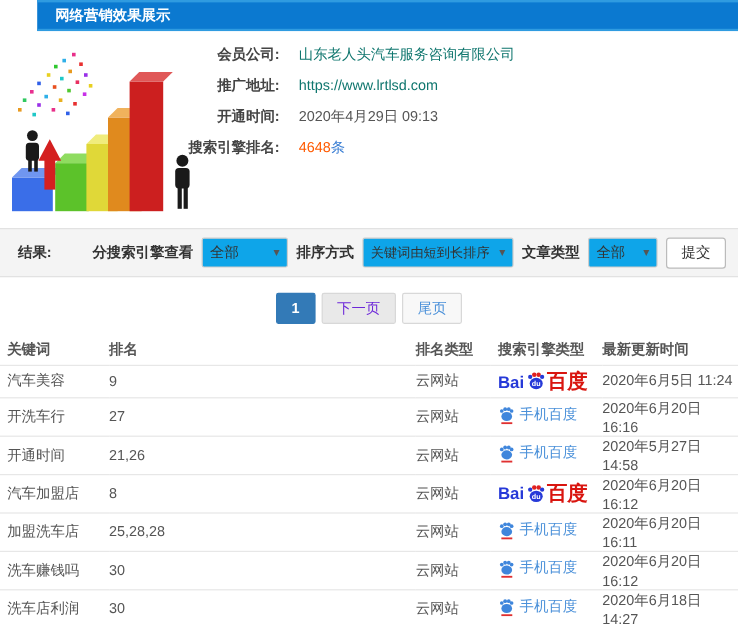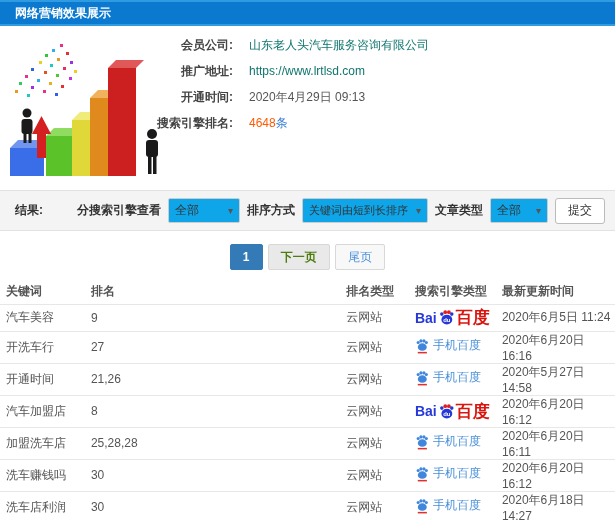--- a/index.html
+++ b/index.html
@@ -1,21 +1,21 @@
 <!DOCTYPE html>
 <html><head>
 <meta charset="utf-8">
 <style>
   * { margin:0; padding:0; box-sizing:border-box; }
   html,body { width:615px; height:520px; overflow:hidden; background:#fff;
     font-family:"Liberation Sans","DejaVu Sans",sans-serif; font-size:12px; color:#333; }
 
   
   .topbar { height:26px; background:#0b79d0; border-top:2px solid #2f9be0; border-bottom:2px solid #2f9be0;
-    display:flex; align-items:center; padding-left:15px; }
+    display:flex; align-items:center; padding-left:15px;margin-left:31px; }
   .topbar-title { color:#fff; font-weight:bold; font-size:12px; }
 
   
   .info-section { position:relative; height:164px; background:#fff;text-decoration:underline; }
   .illus { position:absolute; left:2px; top:2px; width:168px; height:160px; }
   .info-panel { position:absolute; left:0; top:6px; right:0; }
   .info-row { display:flex; align-items:center; height:26px; }
   .info-label { width:233px; text-align:right; font-weight:bold; color:#444; }
   .info-value { margin-left:16px; }
   .v-link { color:#0f766e; cursor:pointer; }
@@ -35,21 +35,21 @@
   .select::after { content:"▾"; color:#555; font-size:10px; margin-left:6px; }
   .sel-engine { width:72px; } .sel-sort { width:126px; font-size:11px; } .sel-article { width:58px; }
   .submit-btn { height:26px; padding:0 12px; border:1px solid #bbb; border-radius:3px; background:#fff;
     color:#333; font-size:12px; cursor:pointer; font-family:Liberation Serif, serif; }
 
   
   .pager { margin-top:13px; text-align:center; }
   .pager span { display:inline-block; height:26px; line-height:24px; padding:0 12px;
     border:1px solid #d8d8d8; border-radius:2px; margin:0 1px; cursor:pointer; vertical-align:top; }
   .pg-current { background:#337ab7; border-color:#337ab7 !important; color:#fff; font-weight:bold; }
-  .pg-next { background:#e9e9e9; color:#4d7c0f;font-weight:bold; }
+  .pg-next { background:#e9e9e9; color:#6d28d9; }
   .pg-last { background:#f8f8f8; color:#4a90d9; }
 
   
   table { width:615px; border-collapse:collapse; table-layout:fixed; margin-top:10px; }
   th { text-align:left; font-weight:bold; color:#555; height:24px; padding:0; }
   td { height:27px; border-top:1px solid #e7e7e7; padding:0; }
   tr.data-row td { color:#555; }
   .c1 { width:90px; padding-left:6px; } .c2 { width:253px; } .c3 { width:62px; }
   .c4 { width:92px; padding-left:6px; } .c5 { width:112px; }
   td.c1 { color:#444; }

